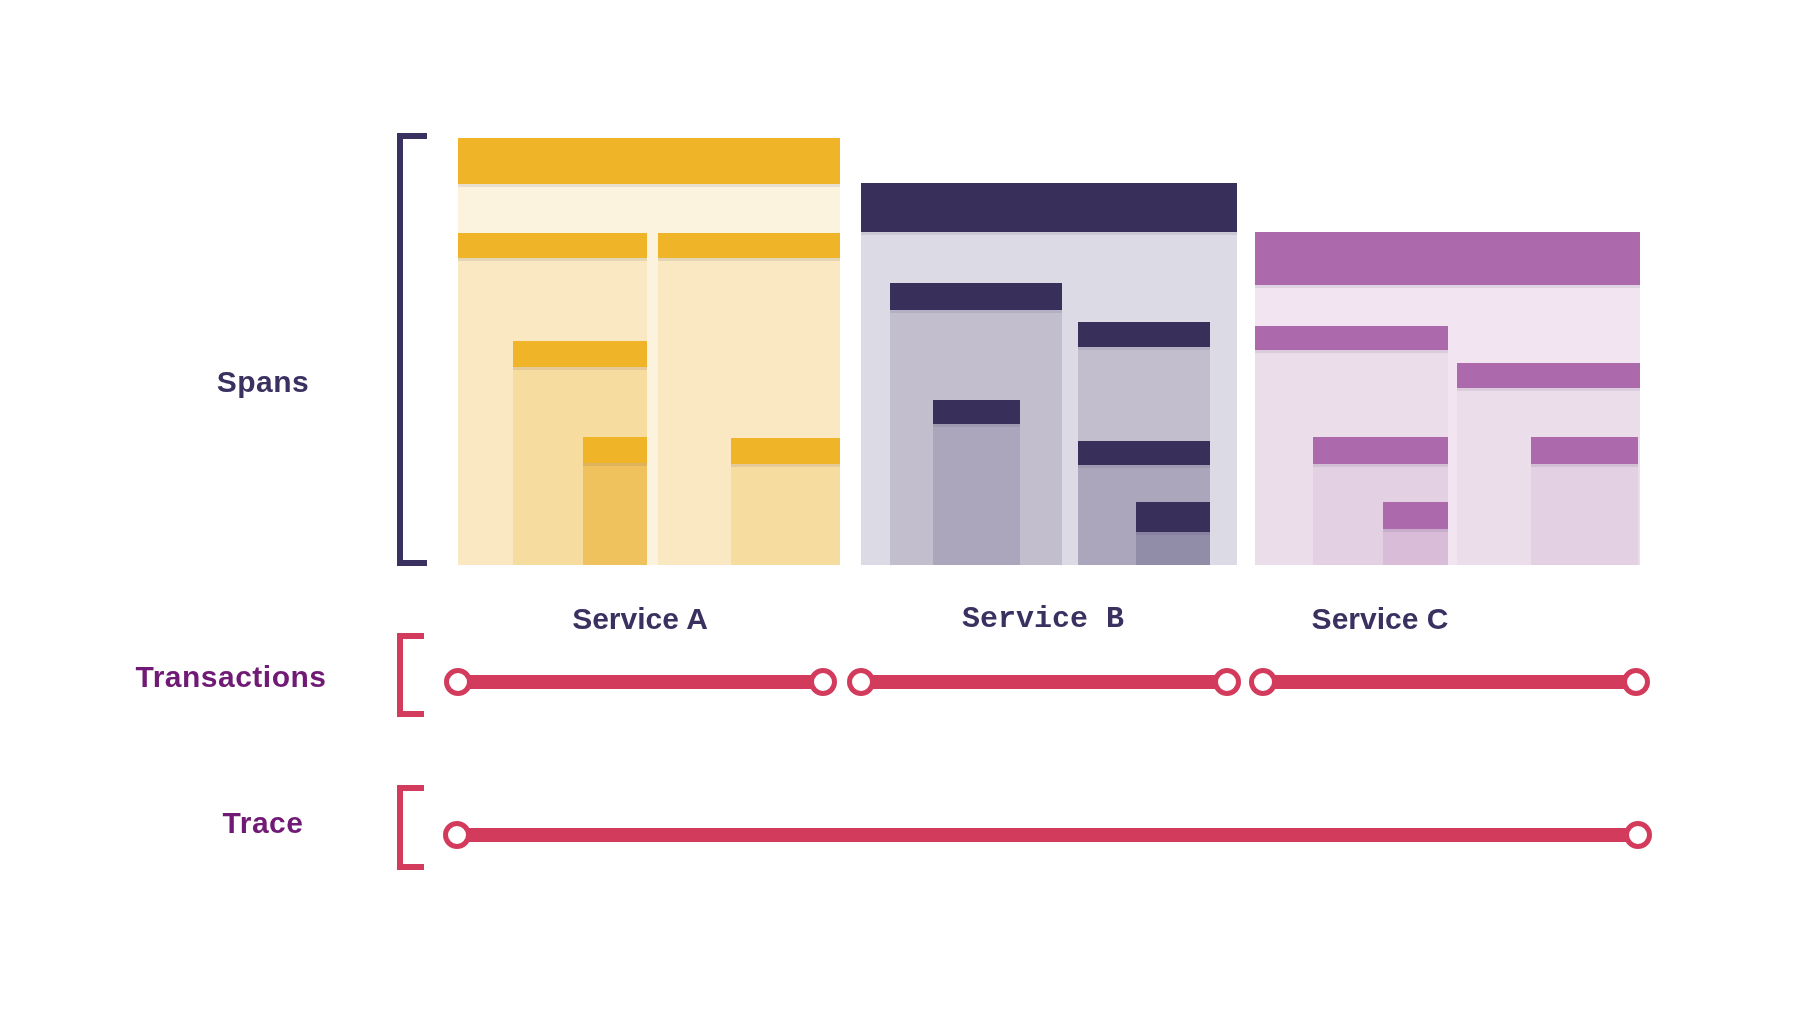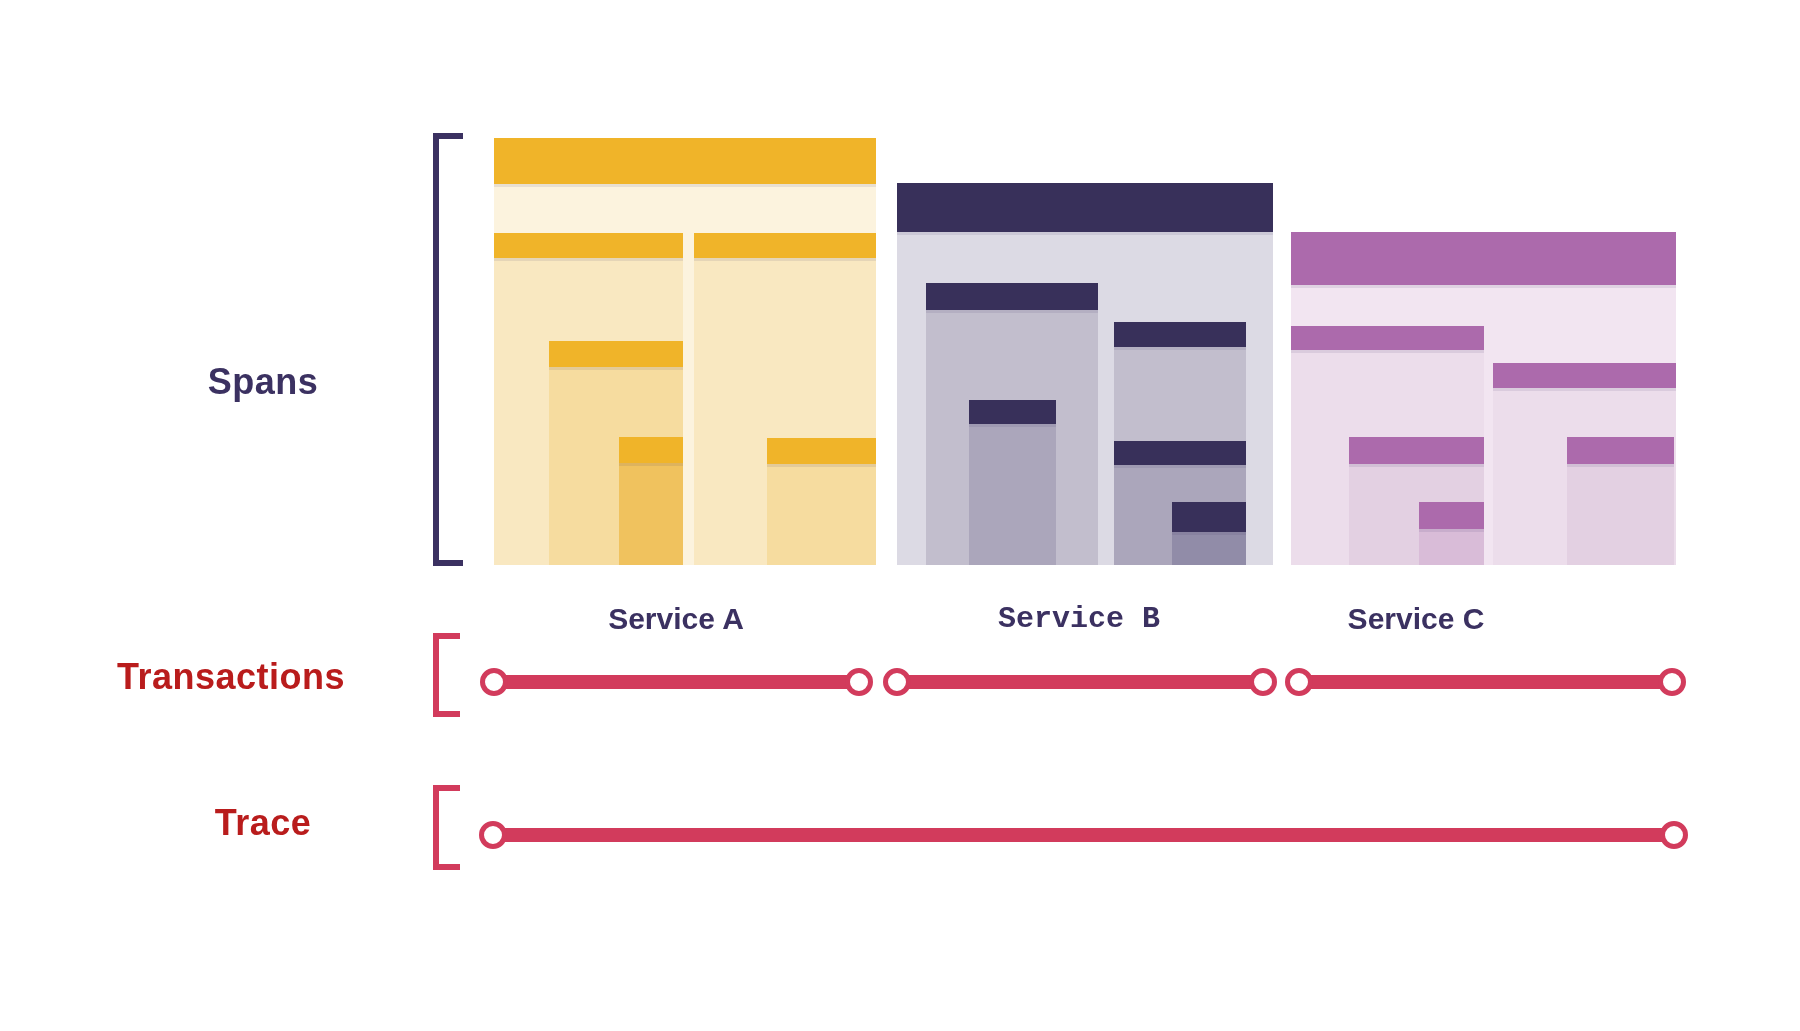--- a/index.html
+++ b/index.html
@@ -1,26 +1,26 @@
 <!DOCTYPE html>
 <html><head>
 <meta charset="utf-8">
 <style>
   html,body{margin:0;padding:0;background:#ffffff;}
   body{font-family:"Liberation Sans",sans-serif;}
   #canvas{position:relative;width:1800px;height:1031px;background:#ffffff;overflow:hidden;}
 
-  .side-label{position:absolute;transform:translate(-50%,-50%);font-weight:700;font-size:36px;letter-spacing:.5px;white-space:nowrap;}
+  .side-label{position:absolute;transform:translate(-50%,-50%);font-weight:700;font-size:30px;letter-spacing:.5px;white-space:nowrap;}
   .navy-text{color:#3B3161;}
-  .red-text{color:#b91c1c;}
+  .red-text{color:#701a75;}
   .label-spans{left:263px;top:382px;}
   .label-transactions{left:231px;top:677px;}
   .label-trace{left:263px;top:823px;}
 
-  .span-bar,.span-body,.service-label,.tline,.tcircle,.bracket{position:absolute;margin-left:36px;}
+  .span-bar,.span-body,.service-label,.tline,.tcircle,.bracket{position:absolute;}
   .span-bar{box-shadow:0 3px 0 rgba(59,49,97,0.10);}
   .service-label{transform:translateX(-50%);font-weight:700;font-size:30px;color:#3B3161;white-space:nowrap;}
   .tline{background:#D23B5C;border-radius:7px;}
   .tcircle{width:28px;height:28px;border-radius:50%;border:5px solid #D23B5C;background:#ffffff;box-sizing:border-box;}
   .bracket{box-sizing:border-box;}
 </style>
 </head>
 <body>
 
 <div id="canvas">

